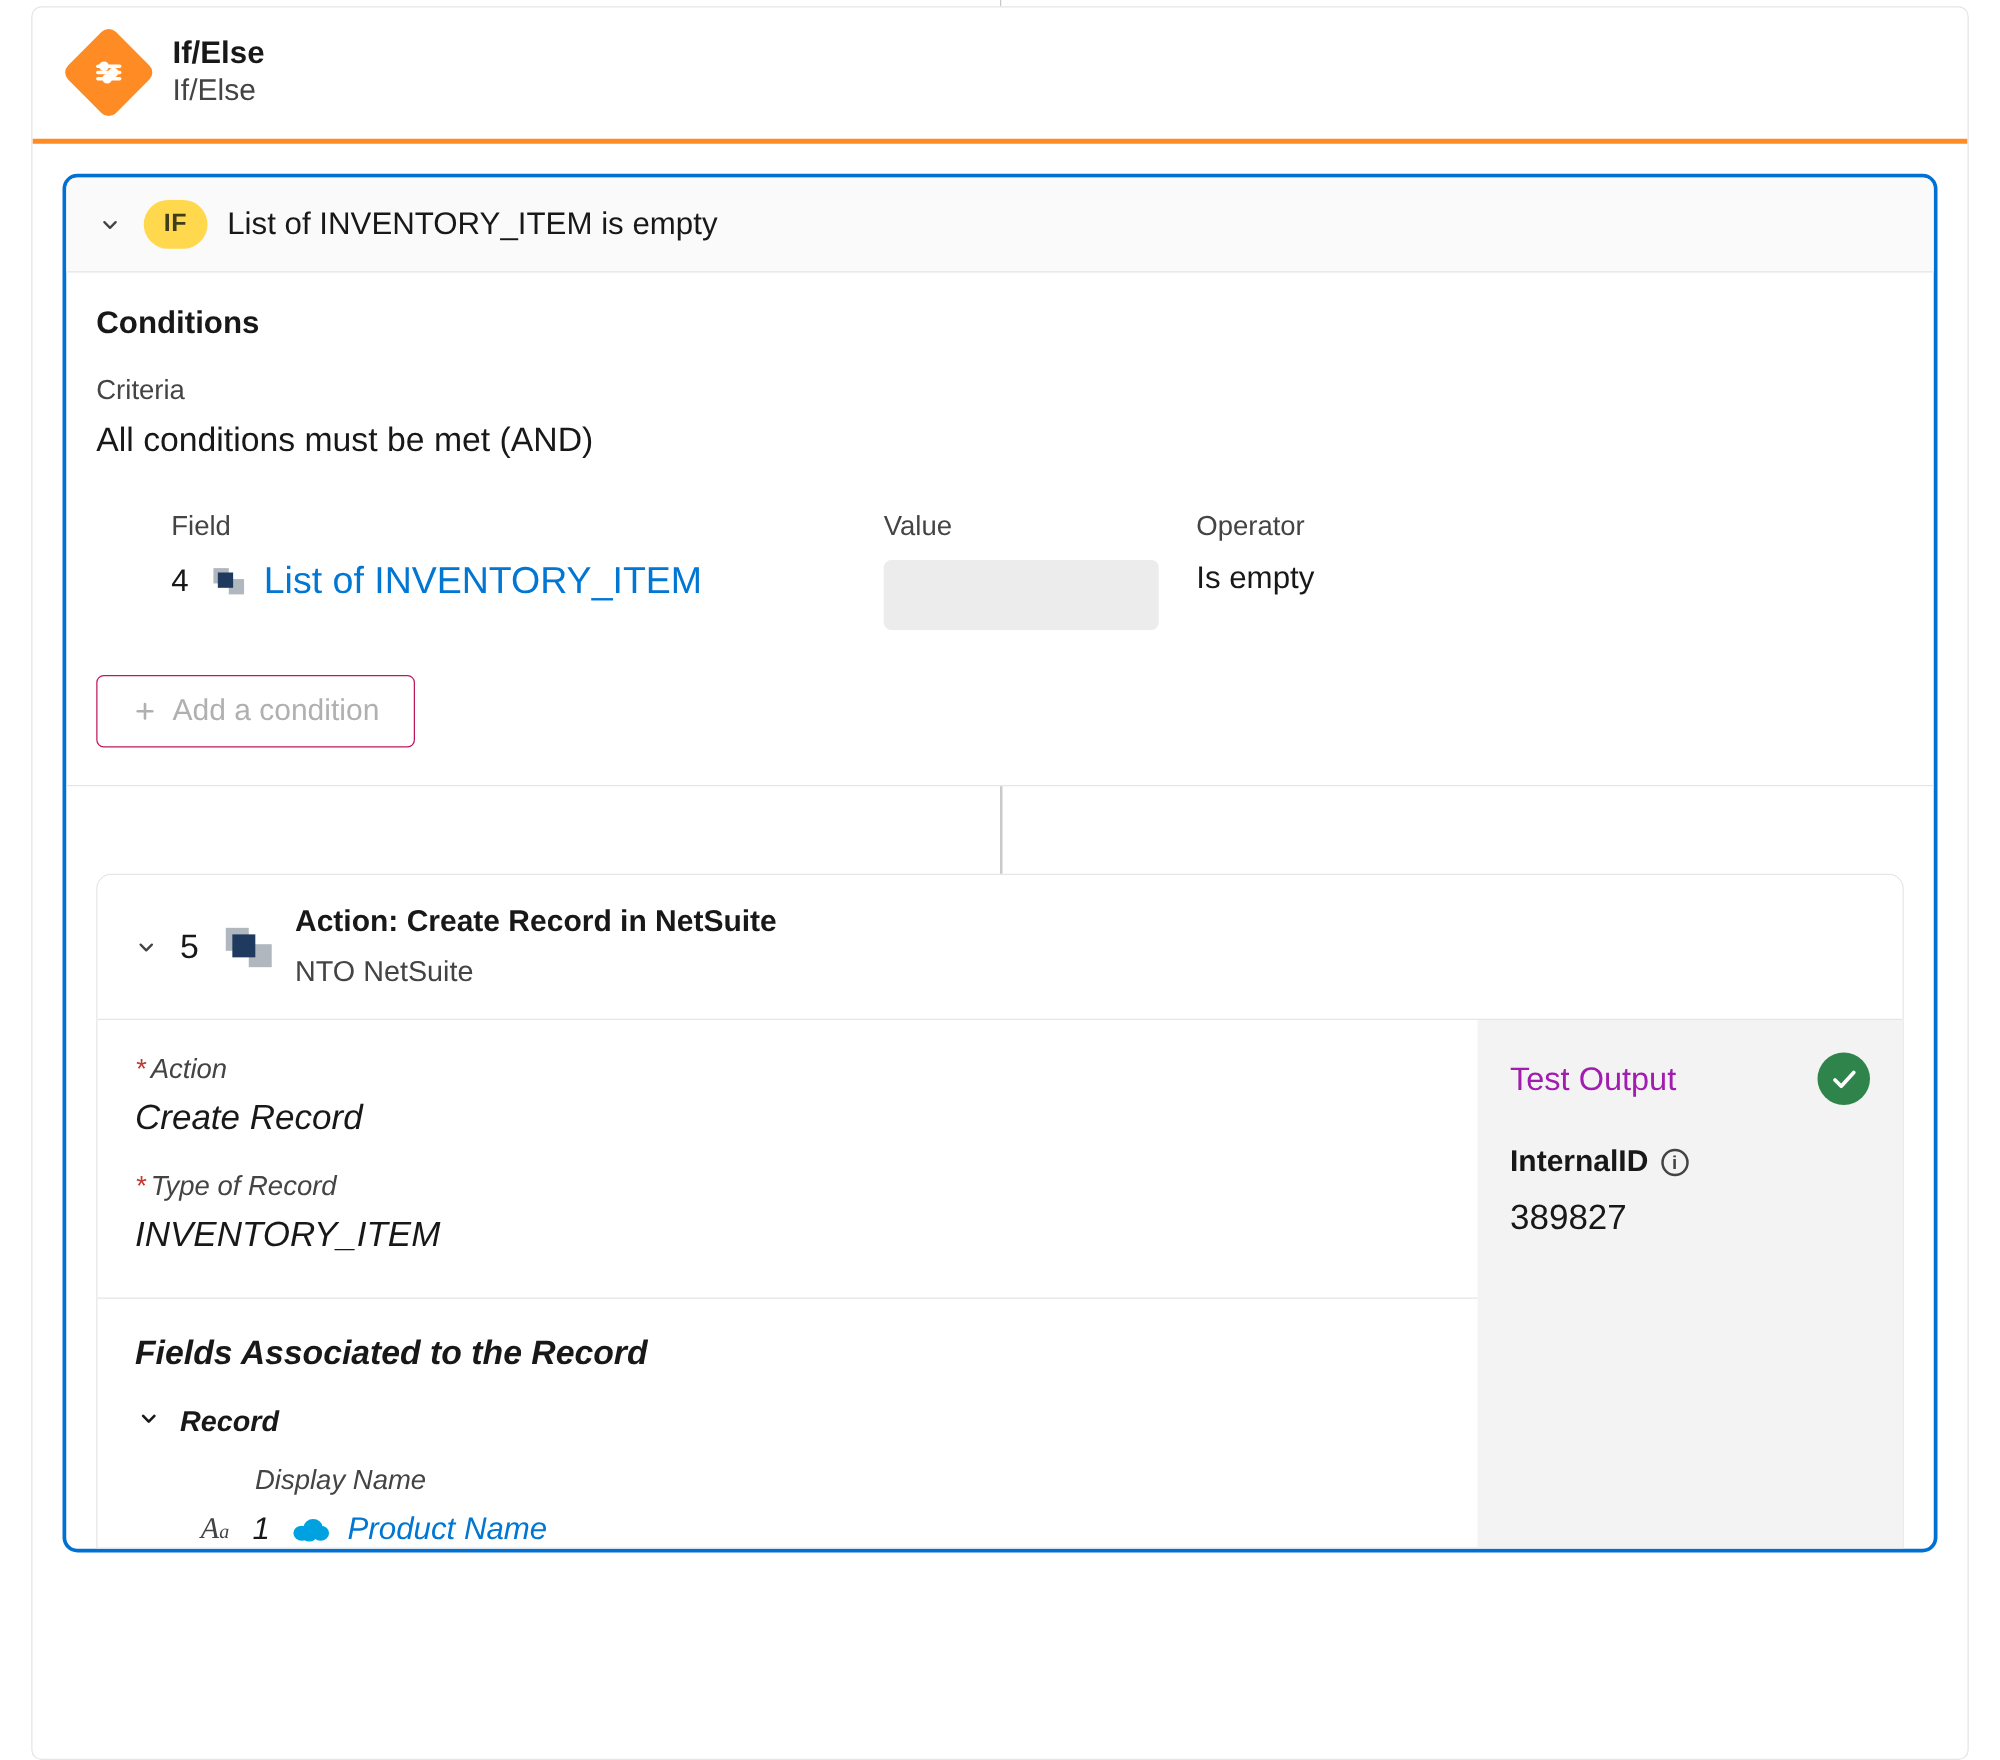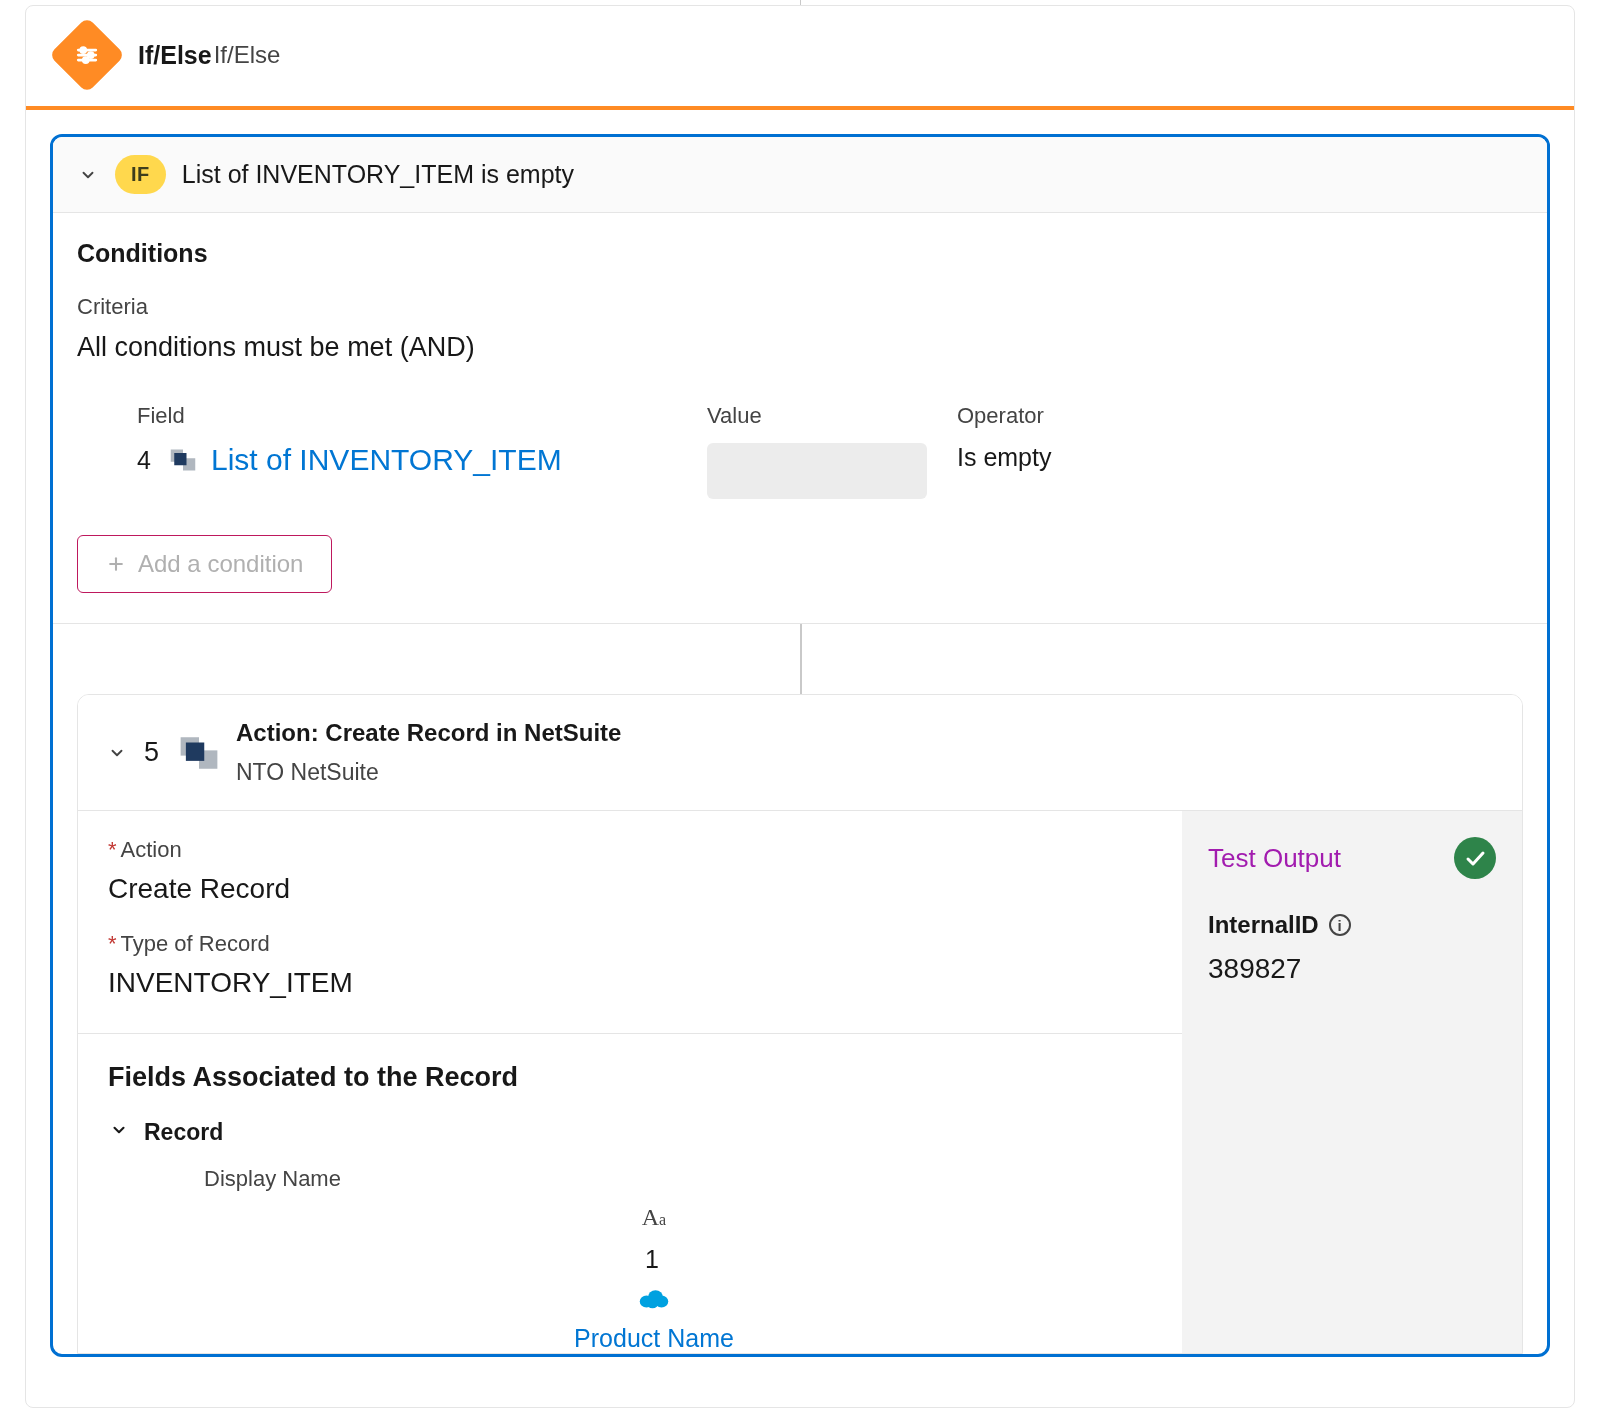--- a/index.html
+++ b/index.html
@@ -51,21 +51,21 @@
     justify-content: center;
     flex-shrink: 0;
     margin-left: 6px;
     margin-right: 6px;
   }
   .diamond-icon svg {
     transform: rotate(-45deg);
   }
   .step-titles {
     display: flex;
-    flex-direction: row;
+    flex-direction: column;
     gap: 2px;
   }
   .step-title {
     font-size: 25px;
     font-weight: 700;
     color: #181818;
   }
   .step-subtitle {
     font-size: 24px;
     color: #444;
@@ -235,20 +235,21 @@
     font-size: 23px;
     color: #444;
   }
   .action-body {
     display: flex;
     align-items: stretch;
   }
   .action-left {
     flex: 1;
     padding: 0;
+    font-style: italic;
   }
   .form-section {
     padding: 26px 30px 34px 30px;
     border-bottom: 1px solid #e5e5e5;
   }
   .form-label {
     font-size: 22px;
     color: #444;
     margin-bottom: 10px;
   }
@@ -287,21 +288,20 @@
   .dn-label {
     font-size: 22px;
     color: #444;
     margin-bottom: 12px;
     margin-left: 48px;
   }
   .dn-value-row {
     display: flex;
     align-items: center;
     gap: 14px;
-    flex-direction: column;
   }
   .aa-icon {
     font-family: Georgia, serif;
     font-size: 24px;
     color: #444;
     width: 32px;
     text-align: center;
   }
   .sf-cloud {
     width: 30px; height: 22px;

